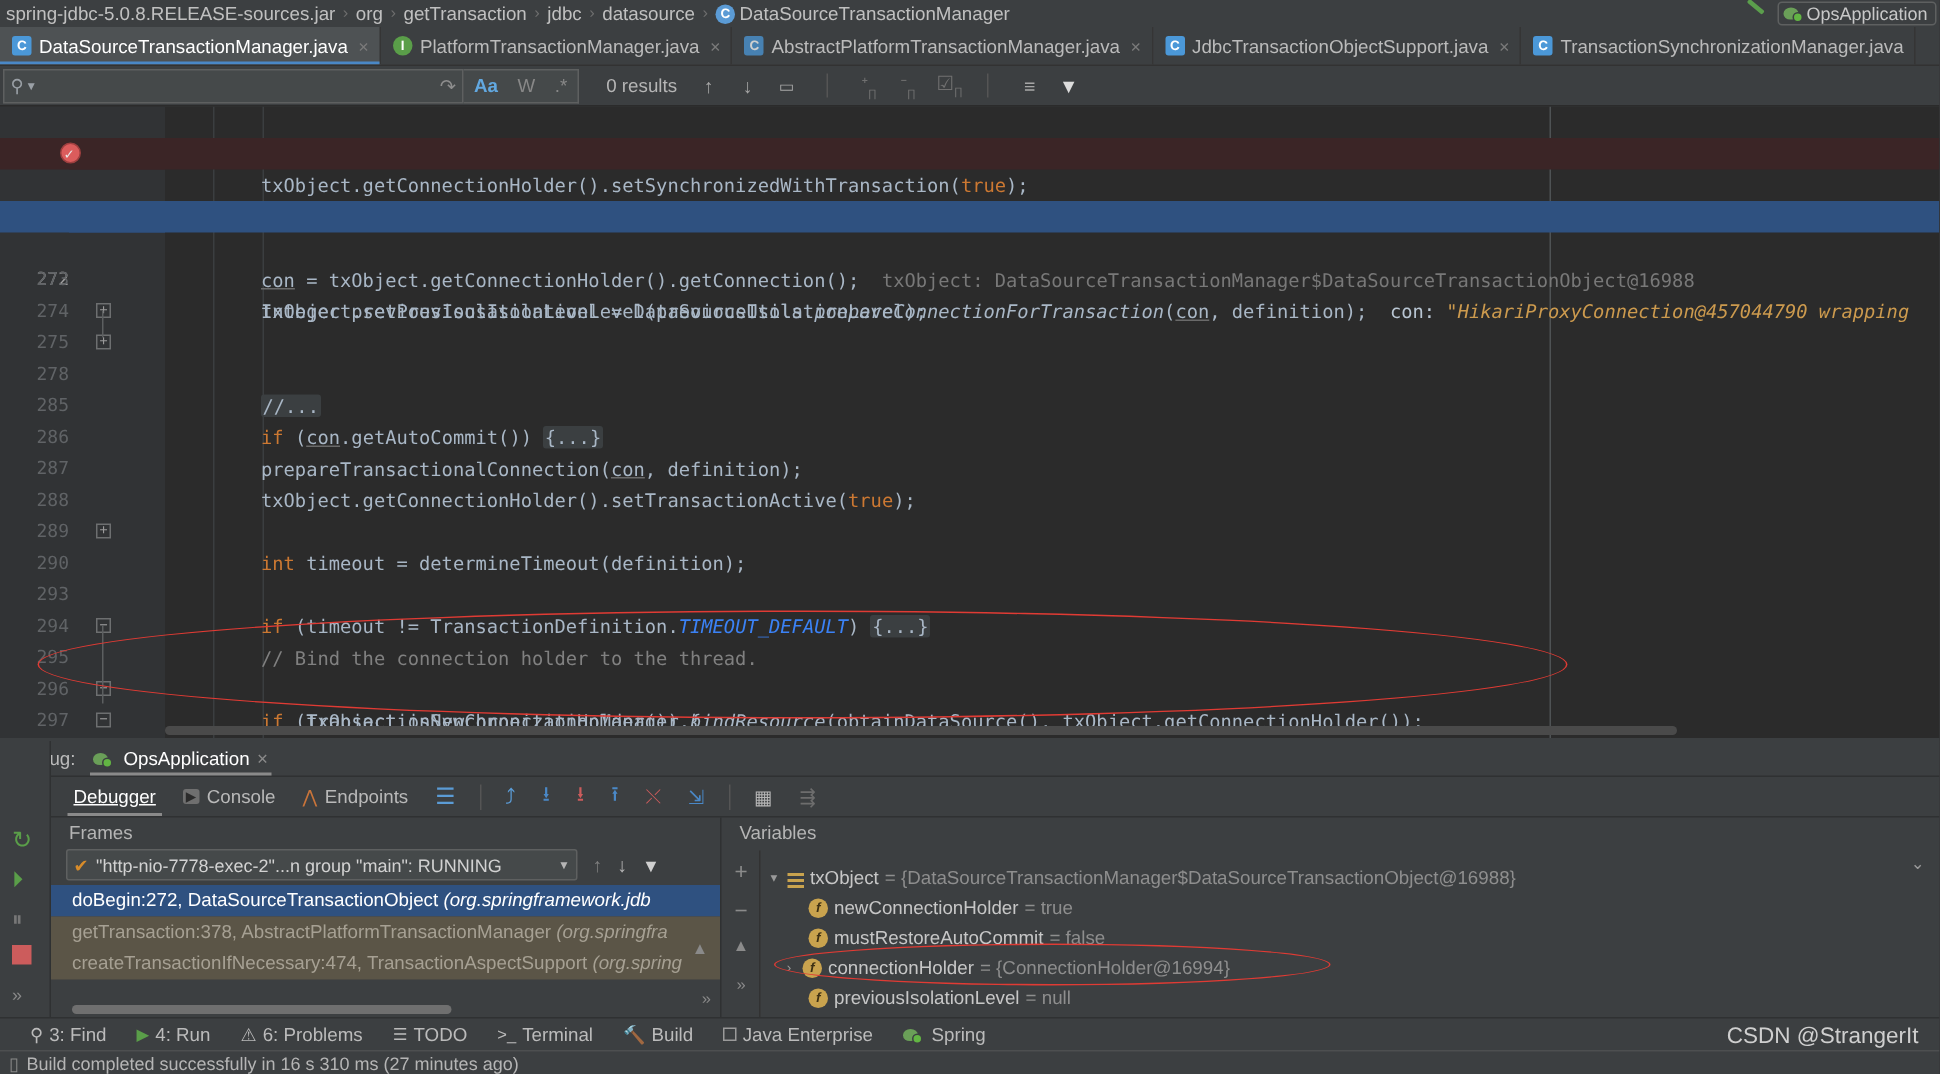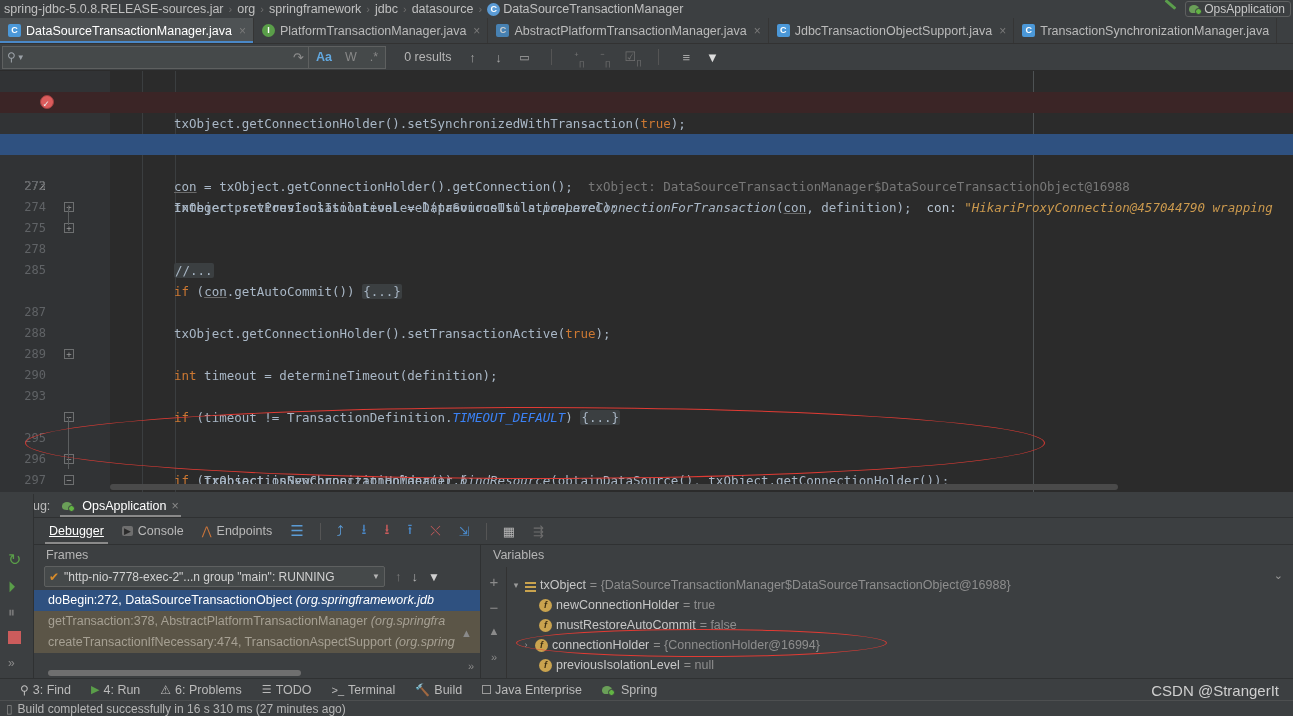--- a/index.html
+++ b/index.html
@@ -286,21 +286,21 @@
 </head>
 <body>
 
 <div class="app">
 
   <div class="breadcrumb">
     <span class="crumb">spring-jdbc-5.0.8.RELEASE-sources.jar</span>
     <span class="sep">›</span>
     <span class="crumb">org</span>
     <span class="sep">›</span>
-    <span class="crumb">springframework</span>
+    <span class="crumb">getTransaction</span>
     <span class="sep">›</span>
     <span class="crumb">jdbc</span>
     <span class="sep">›</span>
     <span class="crumb">datasource</span>
     <span class="sep">›</span>
     <span class="crumb-icon">C</span>
     <span class="crumb">DataSourceTransactionManager</span>
 
     <div class="topright">
       <span class="green-slash"></span>
@@ -411,20 +411,24 @@
     <div class="row" style="top:147px;position:absolute;width:100%">
       <span class="ln">278</span>
       <span class="foldmark">+</span>
       <span class="code" style="padding-left:64px"><span class="kw">if</span> (<span class="under">con</span>.getAutoCommit()) <span class="fold">{...}</span></span>
     </div>
 
     <div class="row" style="top:168px;position:absolute;width:100%">
       <span class="ln">285</span>
     </div>
 
+    <div class="row" style="top:189px;position:absolute;width:100%">
+      <span class="ln">286</span>
+      <span class="code" style="padding-left:64px">prepareTransactionalConnection(<span class="under">con</span>, definition);</span>
+    </div>
 
     <div class="row" style="top:210px;position:absolute;width:100%">
       <span class="ln">287</span>
       <span class="code" style="padding-left:64px">txObject.getConnectionHolder().setTransactionActive(<span class="kw">true</span>);</span>
     </div>
 
     <div class="row" style="top:231px;position:absolute;width:100%">
       <span class="ln">288</span>
     </div>
 
@@ -436,20 +440,24 @@
     <div class="row" style="top:273px;position:absolute;width:100%">
       <span class="ln">290</span>
       <span class="foldmark">+</span>
       <span class="code" style="padding-left:64px"><span class="kw">if</span> (timeout != TransactionDefinition.<span class="sfield">TIMEOUT_DEFAULT</span>) <span class="fold">{...}</span></span>
     </div>
 
     <div class="row" style="top:294px;position:absolute;width:100%">
       <span class="ln">293</span>
     </div>
 
+    <div class="row" style="top:315px;position:absolute;width:100%">
+      <span class="ln">294</span>
+      <span class="code" style="padding-left:64px"><span class="cmt">// Bind the connection holder to the thread.</span></span>
+    </div>
 
     <div class="row" style="top:336px;position:absolute;width:100%">
       <span class="ln">295</span>
       <span class="foldmark">−</span>
       <span class="code" style="padding-left:64px"><span class="kw">if</span> (txObject.isNewConnectionHolder()) {</span>
     </div>
 
     <div class="row" style="top:357px;position:absolute;width:100%">
       <span class="ln">296</span>
       <span class="code" style="padding-left:64px">    TransactionSynchronizationManager.<span class="mth">bindResource</span>(obtainDataSource(), txObject.getConnectionHolder());</span>

